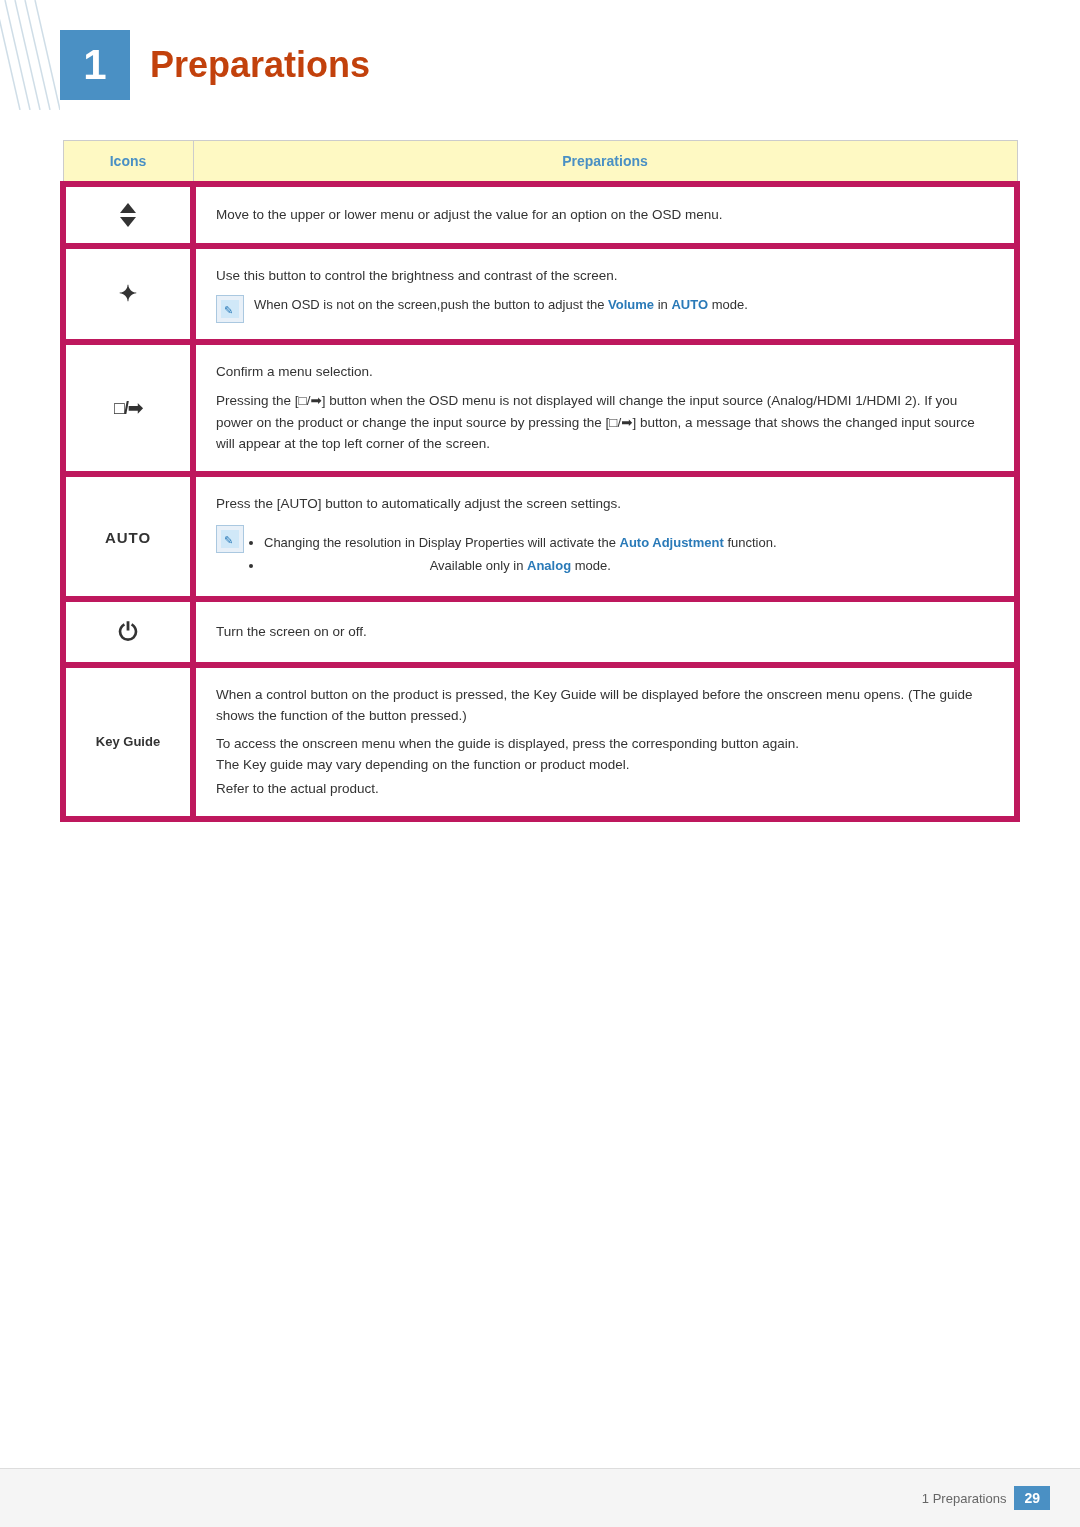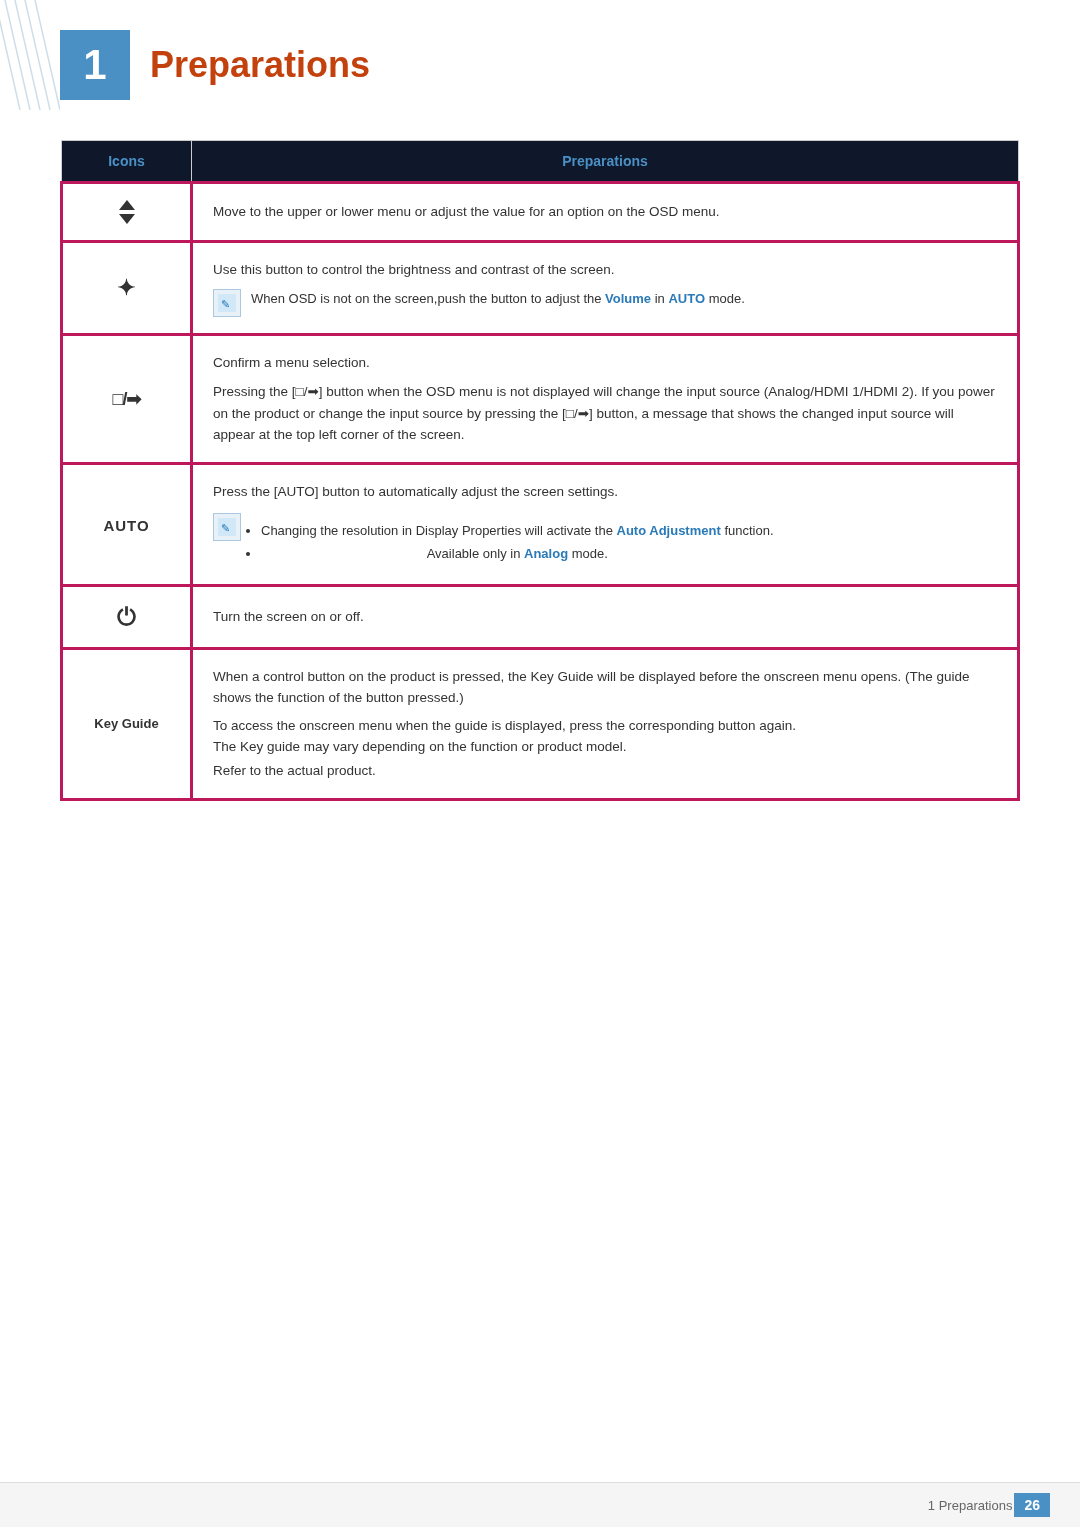--- a/index.html
+++ b/index.html
@@ -51,39 +51,39 @@
       padding: 0 60px;
     }
 
     table.main-table {
       width: 100%;
       border-collapse: collapse;
       border: 1px solid #ccc;
     }
 
     table.main-table thead tr {
-      background: #0f172a;
+      background: #fef9c3;
     }
 
     table.main-table thead th {
       padding: 12px 20px;
       text-align: center;
       font-weight: bold;
       color: #4a90c4;
       border: 1px solid #ccc;
       font-size: 14px;
     }
 
     table.main-table tbody tr {
       border: 1px solid #ccc;
     }
 
     table.main-table tbody td {
       padding: 16px 20px;
-      border: 3px solid #be185d;
+      border: 6px solid #be185d;
       vertical-align: middle;
     }
 
     table.main-table tbody td.icon-cell {
       text-align: center;
       width: 130px;
       font-size: 20px;
       font-weight: bold;
     }
 
@@ -149,28 +149,28 @@
     .power-icon {
       font-size: 22px;
     }
 
     
     .page-footer {
       position: absolute;
       bottom: 0;
       left: 0;
       right: 0;
-      height: 45px;
+      height: 59px;
       background: #f5f5f5;
       border-top: 1px solid #ddd;
       display: flex;
       align-items: center;
       justify-content: flex-end;
       padding: 0 30px;
-      gap: 2px;
+      gap: 8px;
     }
 
     .footer-text {
       color: #666;
       font-size: 13px;
     }
 
     .footer-page-box {
       background: #4a90c4;
       color: white;
@@ -340,14 +340,14 @@
           <p style="margin-top:2px;">Refer to the actual product.</p>
         </td>
       </tr>
 
     </tbody>
   </table>
 </div>
 
 <div class="page-footer">
   <span class="footer-text">1 Preparations</span>
-  <div class="footer-page-box">26</div>
+  <div class="footer-page-box">29</div>
 </div>
 
 </body></html>

